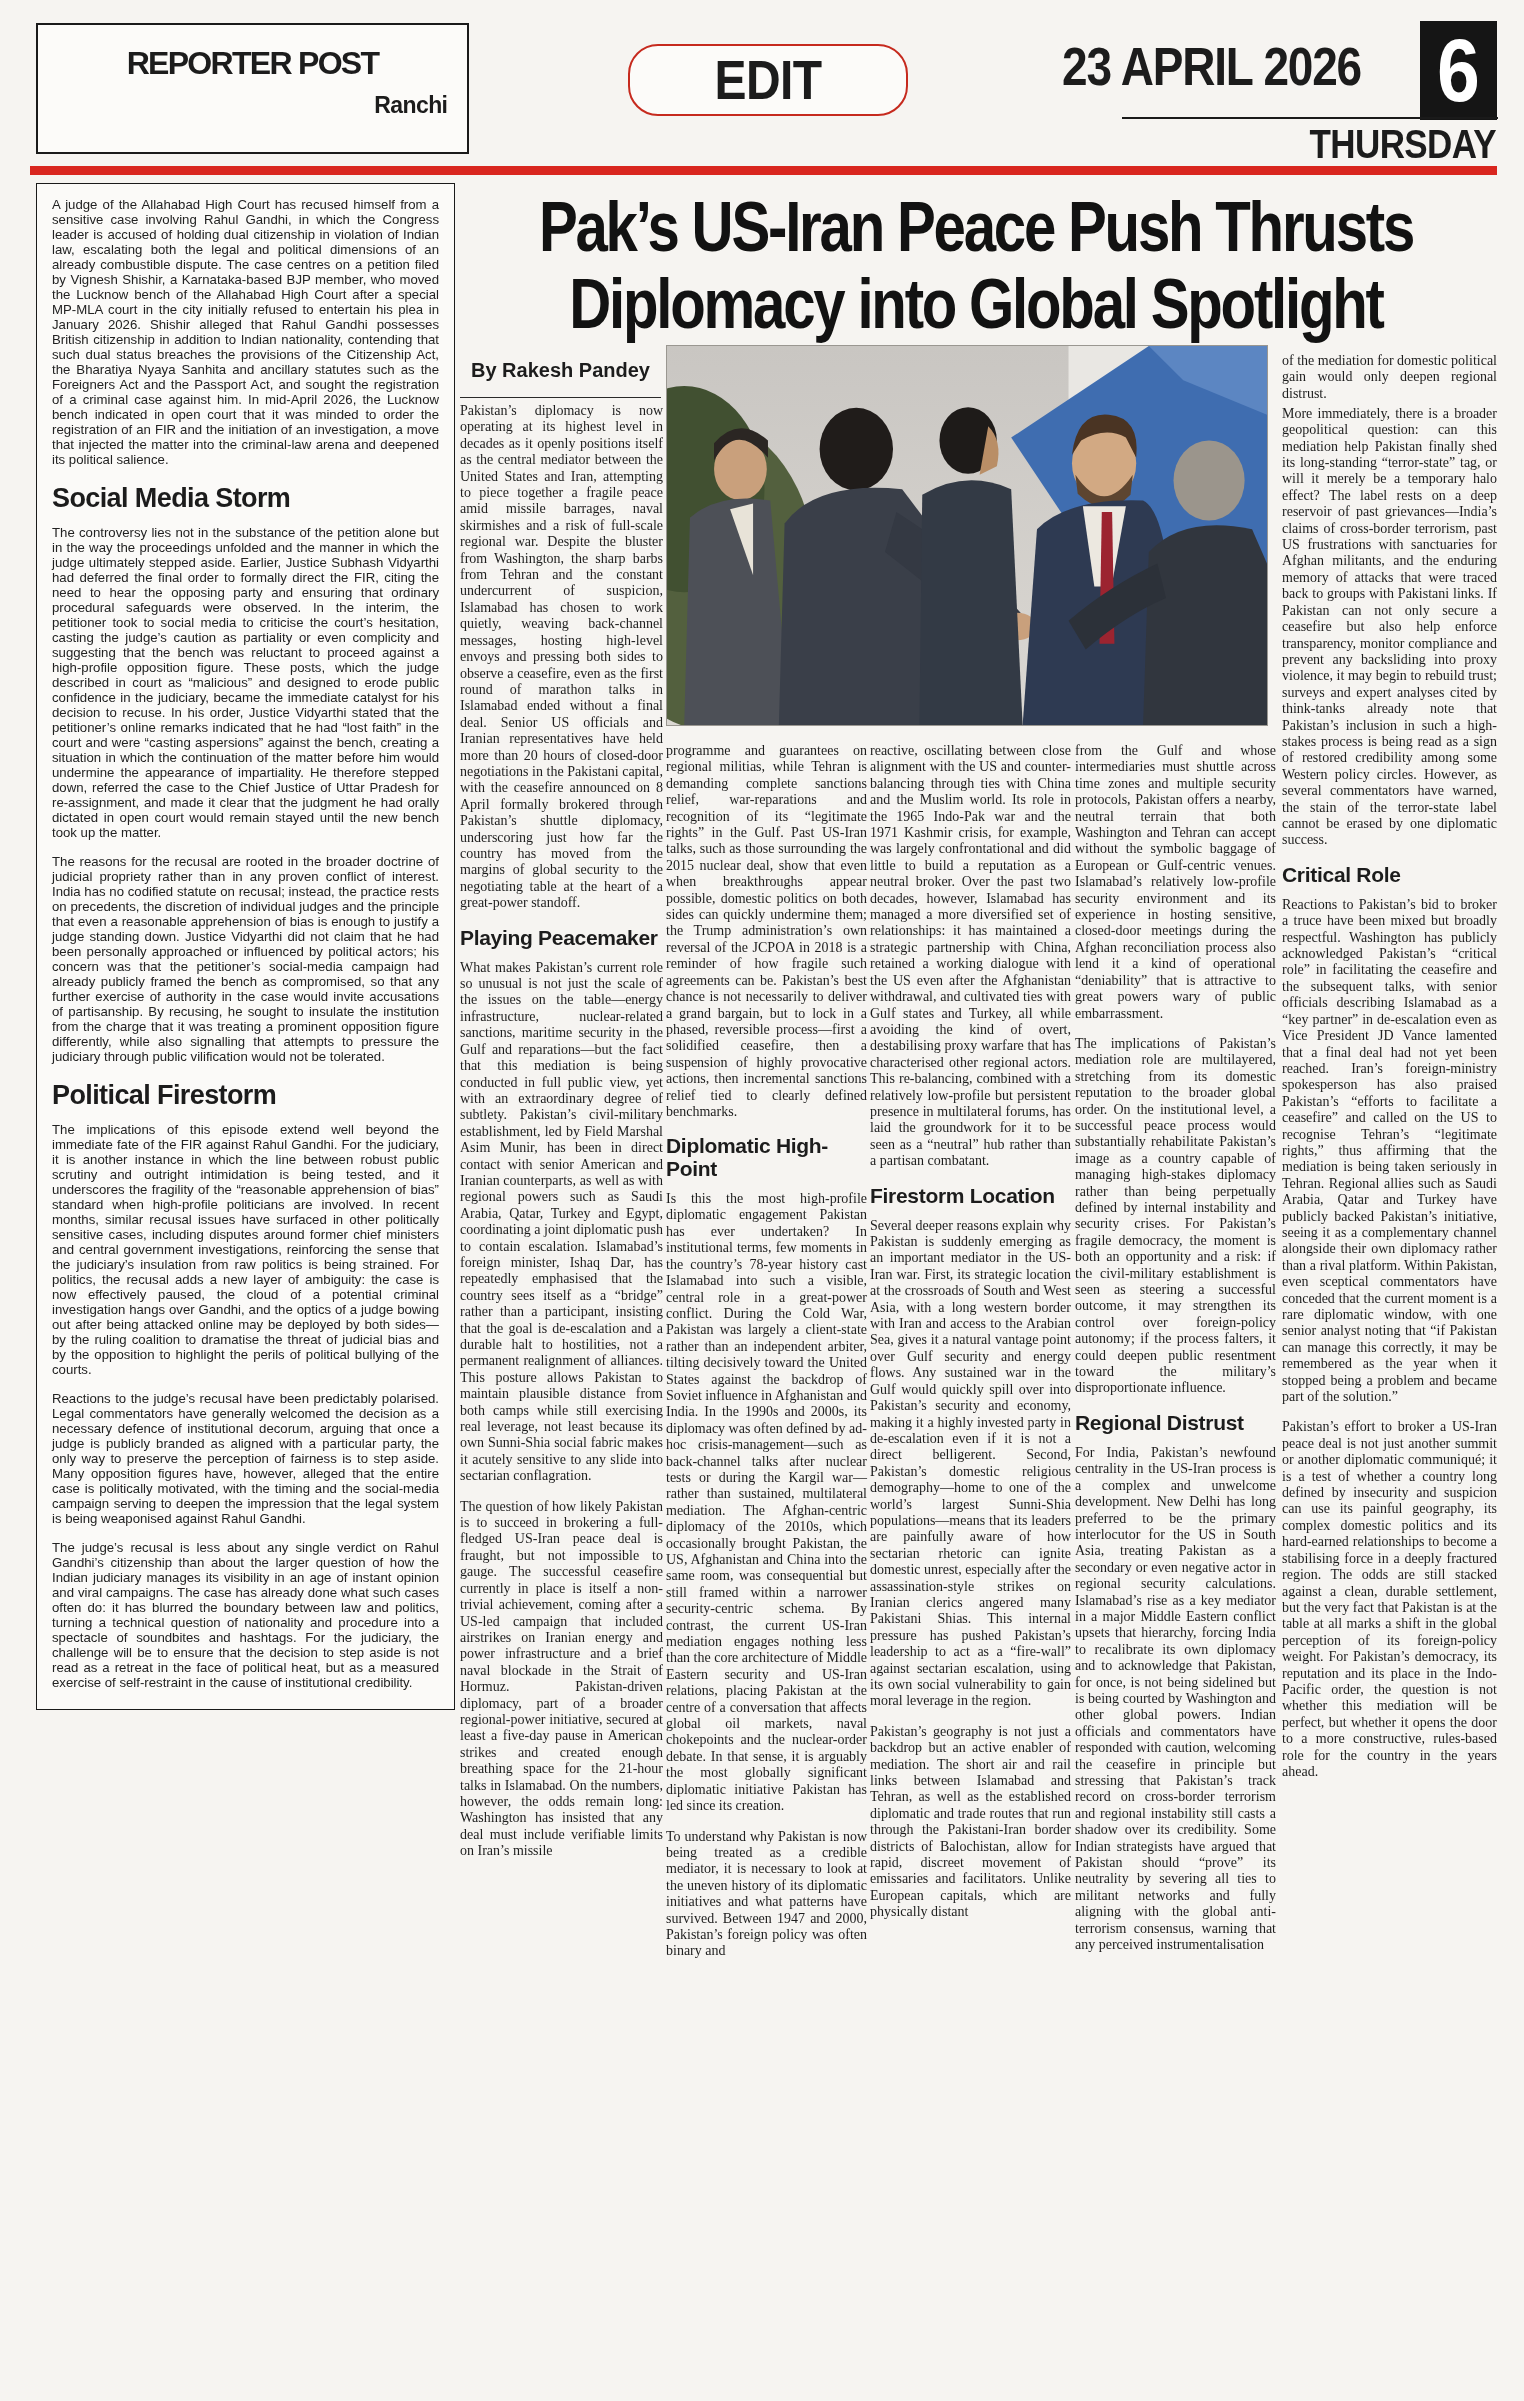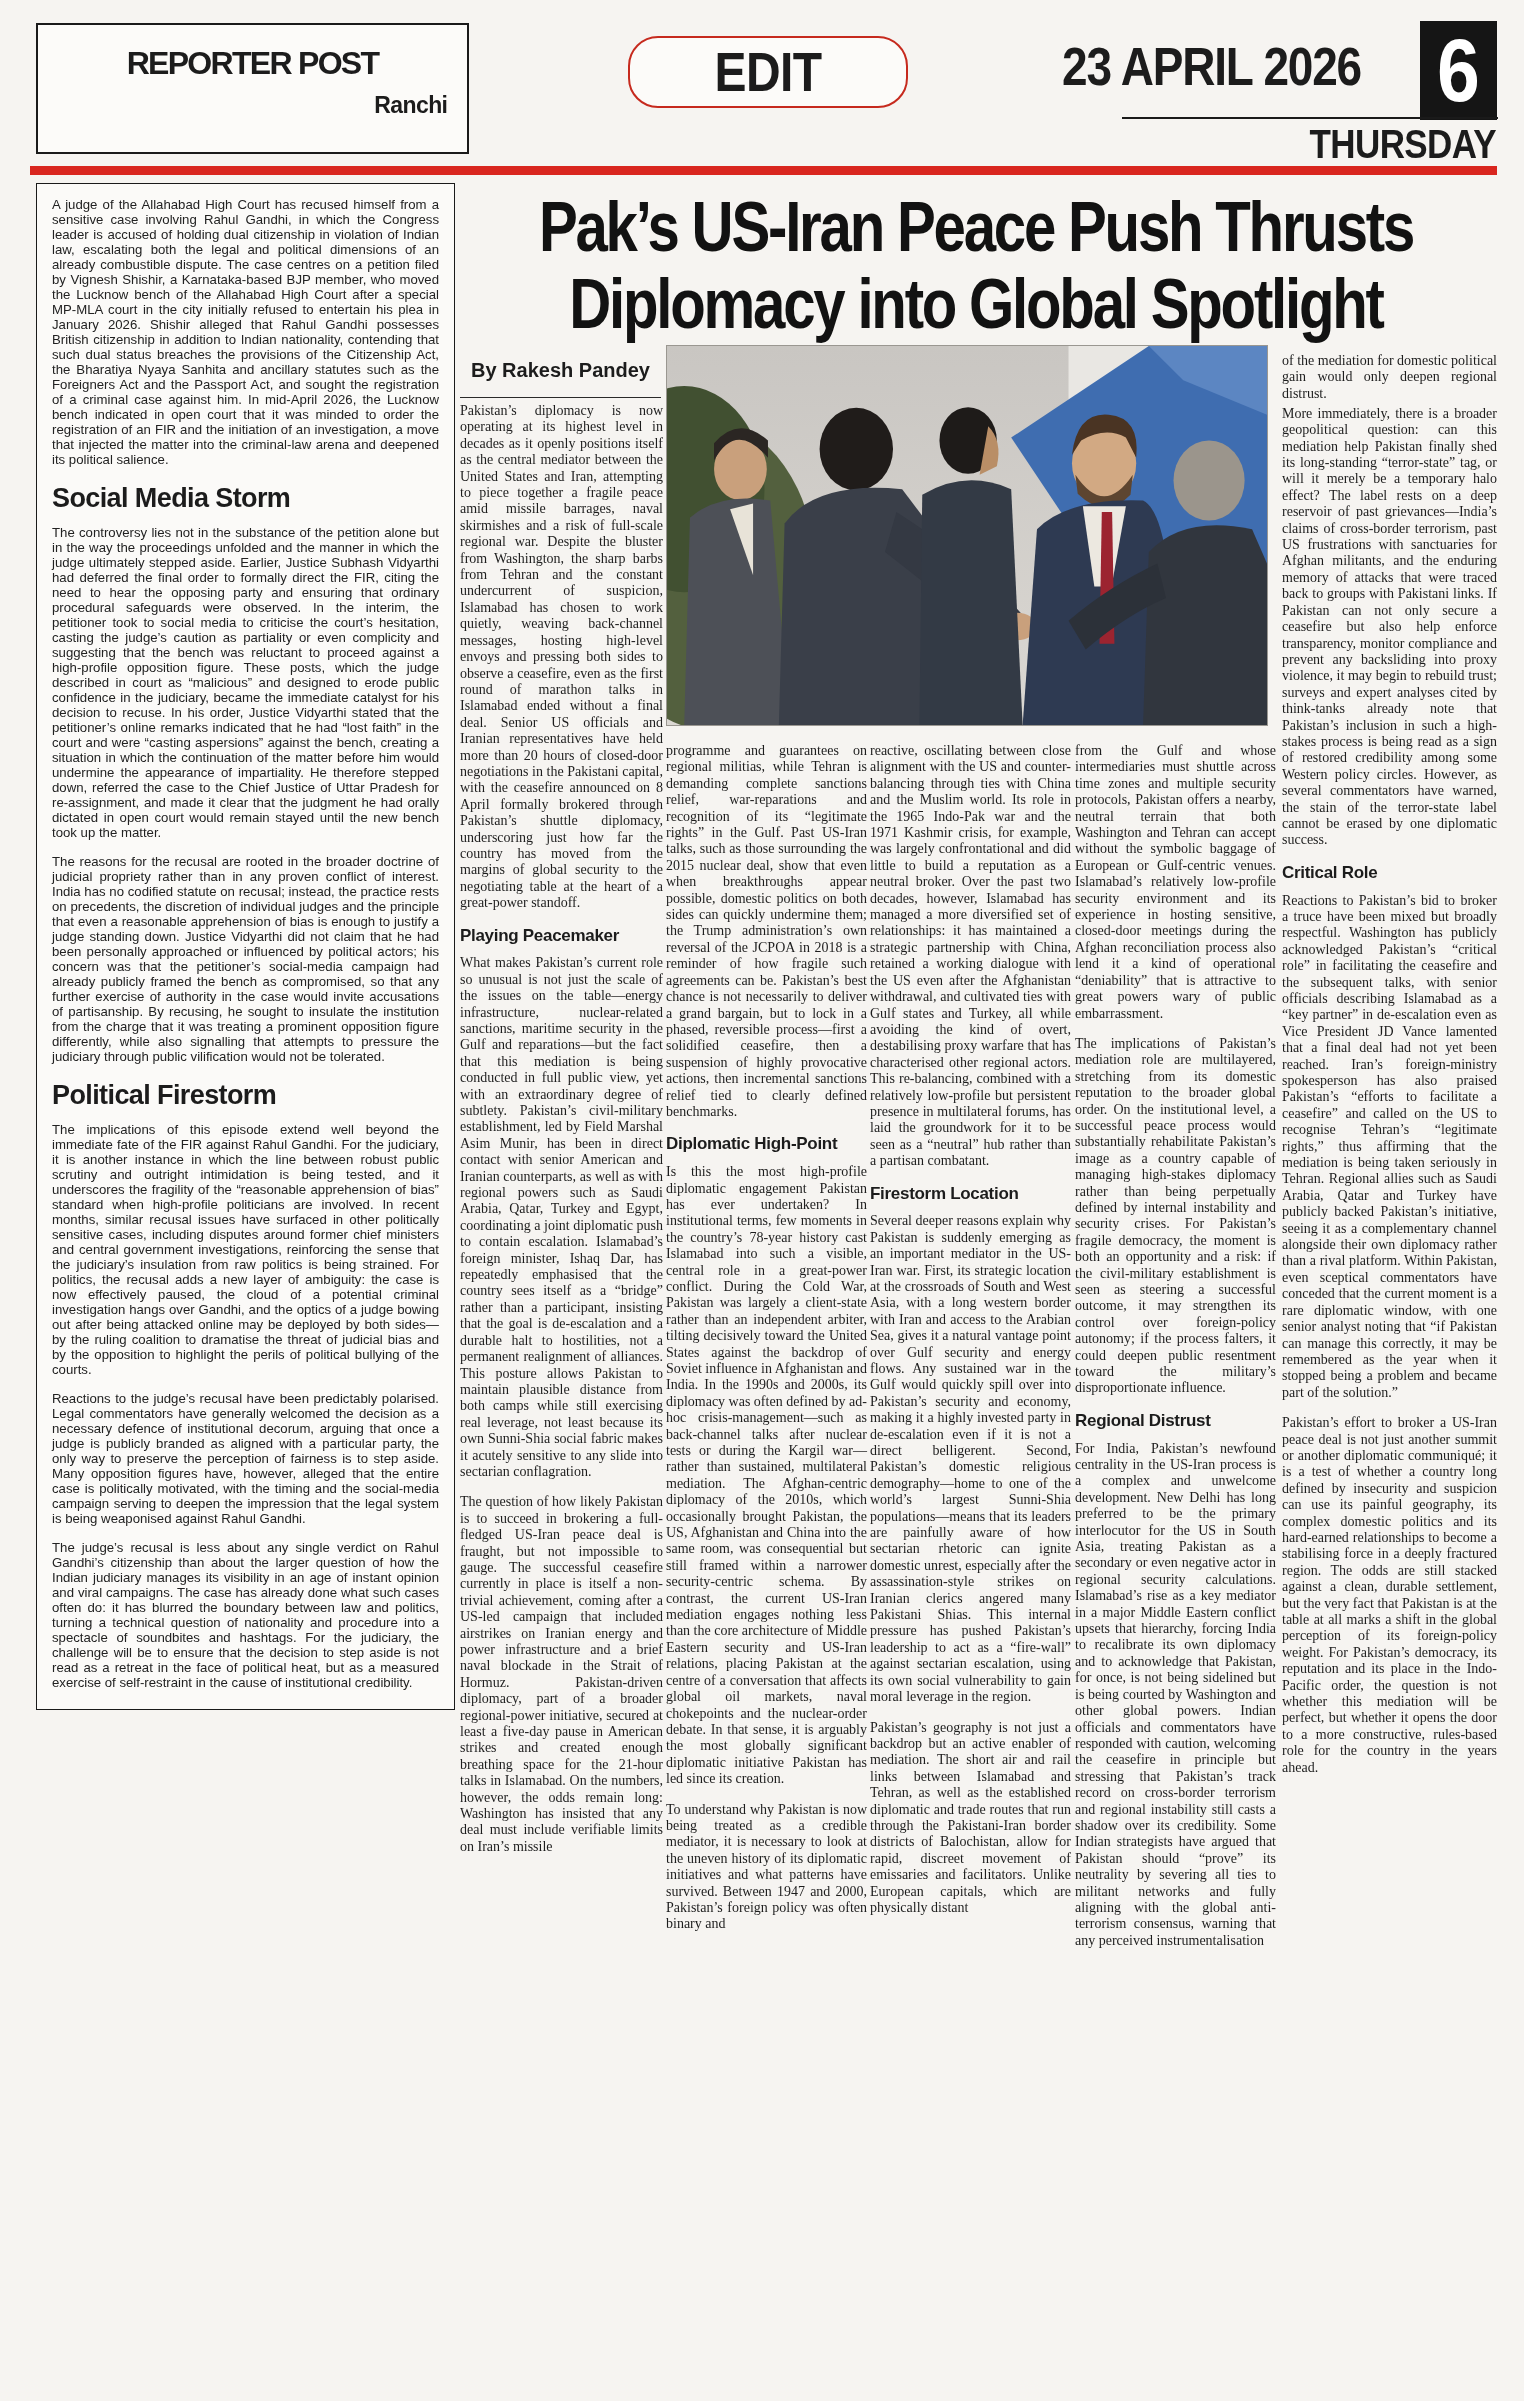--- a/index.html
+++ b/index.html
@@ -8,21 +8,21 @@
     background:#f6f4f1;color:#1c1c1c;
     font-family:"Liberation Sans",sans-serif;
     -webkit-font-smoothing:antialiased;
   }
   .abs{position:absolute;}
   .tall{display:inline-block;transform:scaleY(1.15);}
   
   .masthead-box{left:36px;top:23px;width:433px;height:131px;border:2.3px solid #1a1a1a;background:#fcfbf9;box-sizing:border-box;}
   .masthead-title{margin-top:19.6px;text-align:center;font-size:32px;font-weight:700;letter-spacing:-1.7px;white-space:nowrap;}
   .masthead-city{margin-top:10.4px;padding-right:19.6px;text-align:right;font-size:23px;font-weight:700;letter-spacing:-0.6px;}
-  .edit-badge{left:628px;top:36px;width:280px;height:72px;border:2.9px solid #c62a1e;border-radius:30px;box-sizing:border-box;
+  .edit-badge{left:628px;top:44px;width:280px;height:72px;border:2.9px solid #c62a1e;border-radius:30px;box-sizing:border-box;
     display:flex;align-items:center;justify-content:center;font-size:48px;font-weight:700;letter-spacing:-0.6px;background:#fcfbf9;}
   .date-label{left:1010px;top:40px;width:403px;text-align:center;font-size:46px;font-weight:700;letter-spacing:-1.2px;white-space:nowrap;}
   .page-number-badge{left:1420px;top:21px;width:77px;height:99px;background:#151515;color:#ffffff;
     display:flex;align-items:center;justify-content:center;font-size:77px;font-weight:700;}
   .date-rule{left:1122px;top:117px;width:376px;height:1.7px;background:#1a1a1a;}
   .day-label{left:1122px;top:124px;width:374px;text-align:right;font-size:35px;font-weight:700;letter-spacing:-0.6px;}
   .red-bar{left:30px;top:166px;width:1467px;height:8.6px;background:#d9261f;}
   
   .left-article{left:36px;top:183px;width:419px;border:1.7px solid #1a1a1a;background:#fbfaf8;box-sizing:border-box;}
   .left-headline{font-size:46px;font-weight:700;line-height:1.05;letter-spacing:-1.2px;padding:11.5px 14px 9.2px;border-bottom:1.7px solid #1a1a1a;}
@@ -38,21 +38,21 @@
   .photo{left:666px;top:345px;width:602px;height:381px;border:1.2px solid #9a9791;background:#c7c4c0;box-sizing:border-box;overflow:hidden;}
   .photo svg{display:block;width:100%;height:100%;}
   .main-col{width:201px;}
   .col1{left:460px;top:403px;width:203px;}
   .col2{left:666px;top:743px;}
   .col3{left:870px;top:743px;}
   .col4{left:1075px;top:743px;}
   .col5{left:1282px;top:353px;width:215px;}
   .main-col .para{font-family:"Liberation Serif",serif;font-size:14px;line-height:16.4px;text-align:justify;margin:0 0 14px;color:#1d1d1d;}
   .main-col .para.tight{margin-top:-10.4px;}
-  .main-col .subhead{font-family:"Liberation Sans",sans-serif;font-size:17px;font-weight:700;line-height:1.08;letter-spacing:-0.3px;margin:15px 0 10.4px;}
+  .main-col .subhead{font-family:"Liberation Sans",sans-serif;font-size:21px;font-weight:700;line-height:1.08;letter-spacing:-0.3px;margin:15px 0 10.4px;}
 </style>
 </head>
 <body>
 
 <div class="abs masthead-box">
   <div class="masthead-title">REPORTER POST</div>
   <div class="masthead-city">Ranchi</div>
 </div>
 
 <div class="abs edit-badge">

